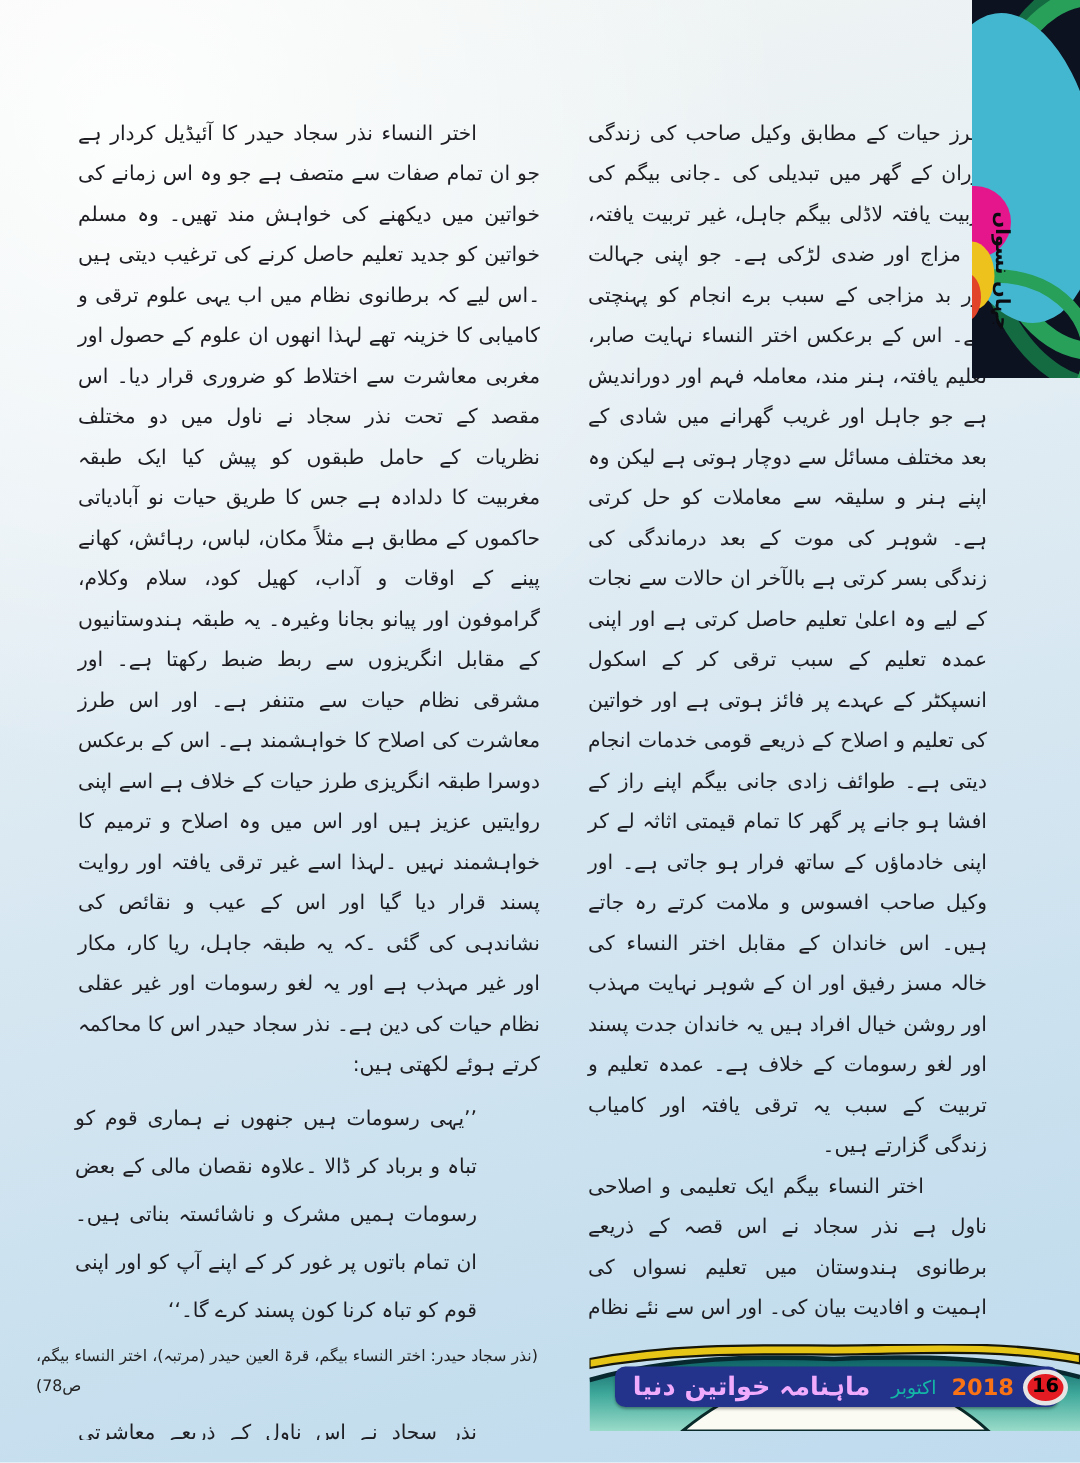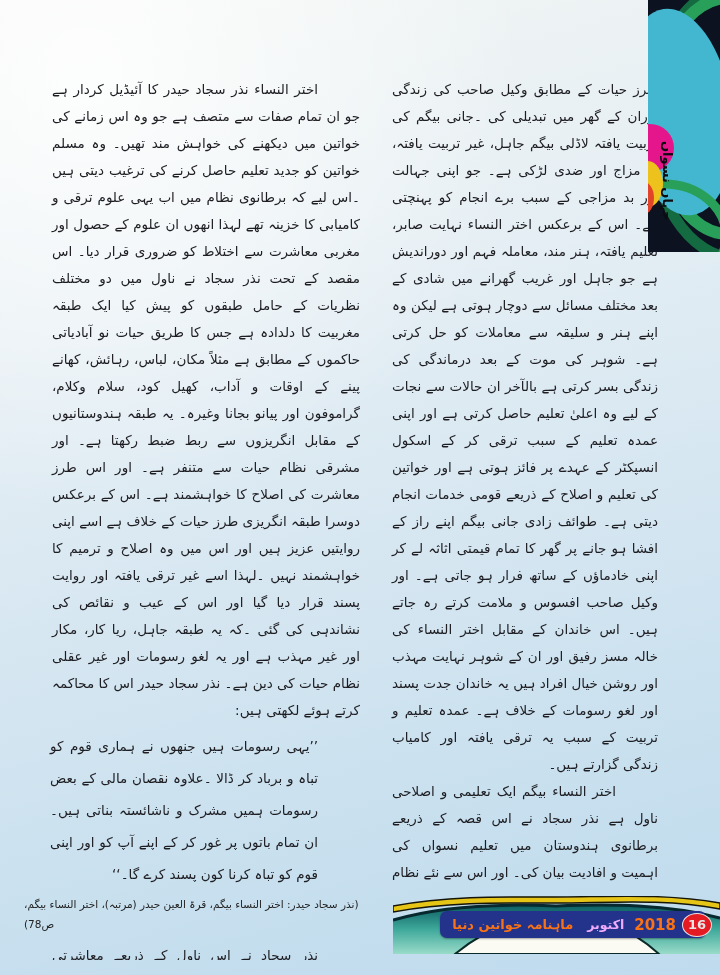--- a/index.html
+++ b/index.html
@@ -67,29 +67,29 @@
   .footer-capsule {
     position:absolute; right:14px; top:15px; height:27px;
     background:#23338c;
     border-radius:7px;
     display:flex; align-items:center; direction:rtl;
     padding:0 4px 0 12px;
     box-shadow:0 1px 2px rgba(0,0,0,.35);
   }
   .issue-badge {
     width:30px; height:24px; border-radius:50%;
-    background:#e41b23; color:#e5e5e5;
+    background:#e41b23; color:#000000;
     font-size:13px; font-weight:bold;
     display:flex; align-items:center; justify-content:center;
     margin-left:6px; margin-right:-10px;
-    border:1px solid #e5e5e5;
+    border:3px solid #e5e5e5;
   }
   .year-label { color:#f97316; font-size:15px; font-weight:bold; direction:ltr; margin-left:10px; }
-  .month-label { color:#f0abfc; font-size:12.5px; font-weight:bold; margin-left:14px; }
-  .magazine-name { color:#f97316; font-size:13px; font-weight:bold; }
+  .month-label { color:#14b8a6; font-size:12.5px; font-weight:normal; margin-left:14px; }
+  .magazine-name { color:#f0abfc; font-size:17px; font-weight:bold; }
 </style>
 </head>
 <body>
 
 <div class="col col-first">
   <p class="para">طرز حیات کے مطابق وکیل صاحب کی زندگی اوران کے گھر میں تبدیلی کی ۔جانی بیگم کی تربیت یافتہ لاڈلی بیگم جاہل، غیر تربیت یافتہ، بد مزاج اور ضدی لڑکی ہے۔ جو اپنی جہالت اور بد مزاجی کے سبب برے انجام کو پہنچتی ہے۔ اس کے برعکس اختر النساء نہایت صابر، تعلیم یافتہ، ہنر مند، معاملہ فہم اور دوراندیش ہے جو جاہل اور غریب گھرانے میں شادی کے بعد مختلف مسائل سے دوچار ہوتی ہے لیکن وہ اپنے ہنر و سلیقہ سے معاملات کو حل کرتی ہے۔ شوہر کی موت کے بعد درماندگی کی زندگی بسر کرتی ہے بالآخر ان حالات سے نجات کے لیے وہ اعلیٰ تعلیم حاصل کرتی ہے اور اپنی عمدہ تعلیم کے سبب ترقی کر کے اسکول انسپکٹر کے عہدے پر فائز ہوتی ہے اور خواتین کی تعلیم و اصلاح کے ذریعے قومی خدمات انجام دیتی ہے۔ طوائف زادی جانی بیگم اپنے راز کے افشا ہو جانے پر گھر کا تمام قیمتی اثاثہ لے کر اپنی خادماؤں کے ساتھ فرار ہو جاتی ہے۔ اور وکیل صاحب افسوس و ملامت کرتے رہ جاتے ہیں۔ اس خاندان کے مقابل اختر النساء کی خالہ مسز رفیق اور ان کے شوہر نہایت مہذب اور روشن خیال افراد ہیں یہ خاندان جدت پسند اور لغو رسومات کے خلاف ہے۔ عمدہ تعلیم و تربیت کے سبب یہ ترقی یافتہ اور کامیاب زندگی گزارتے ہیں۔</p>
   <p class="para indent">اختر النساء بیگم ایک تعلیمی و اصلاحی ناول ہے نذر سجاد نے اس قصہ کے ذریعے برطانوی ہندوستان میں تعلیم نسواں کی اہمیت و افادیت بیان کی۔ اور اس سے نئے نظام حیات سے مطابقت و ہم آہنگی کے لیے خواتین کو تیار کیا ۔اس لیے کہ سرسید تحریک کے ذریعے مردوں کے تعلیم کے بہتر مواقع حاصل ہو چکے تھے لیکن خواتین کی تعلیم کی طرف کوئی توجہ نہیں دی گئی لہذا اس رفقائے سرسید کی اتباع میں اس دور کے اصلاح پسند اور ترقی کے خواہش مند طبقے نے تعلیم نسواں کو فروغ دینے کی کوشش کی ۔اسی نقطہ نظر کے تحت نذر سجاد نے اختر النساء بیگم کا مثالی قصہ پیش کیا۔ اس کے متعلق قرۃ العین حیدر لکھتی ہیں:</p>
 
 </div>
 

